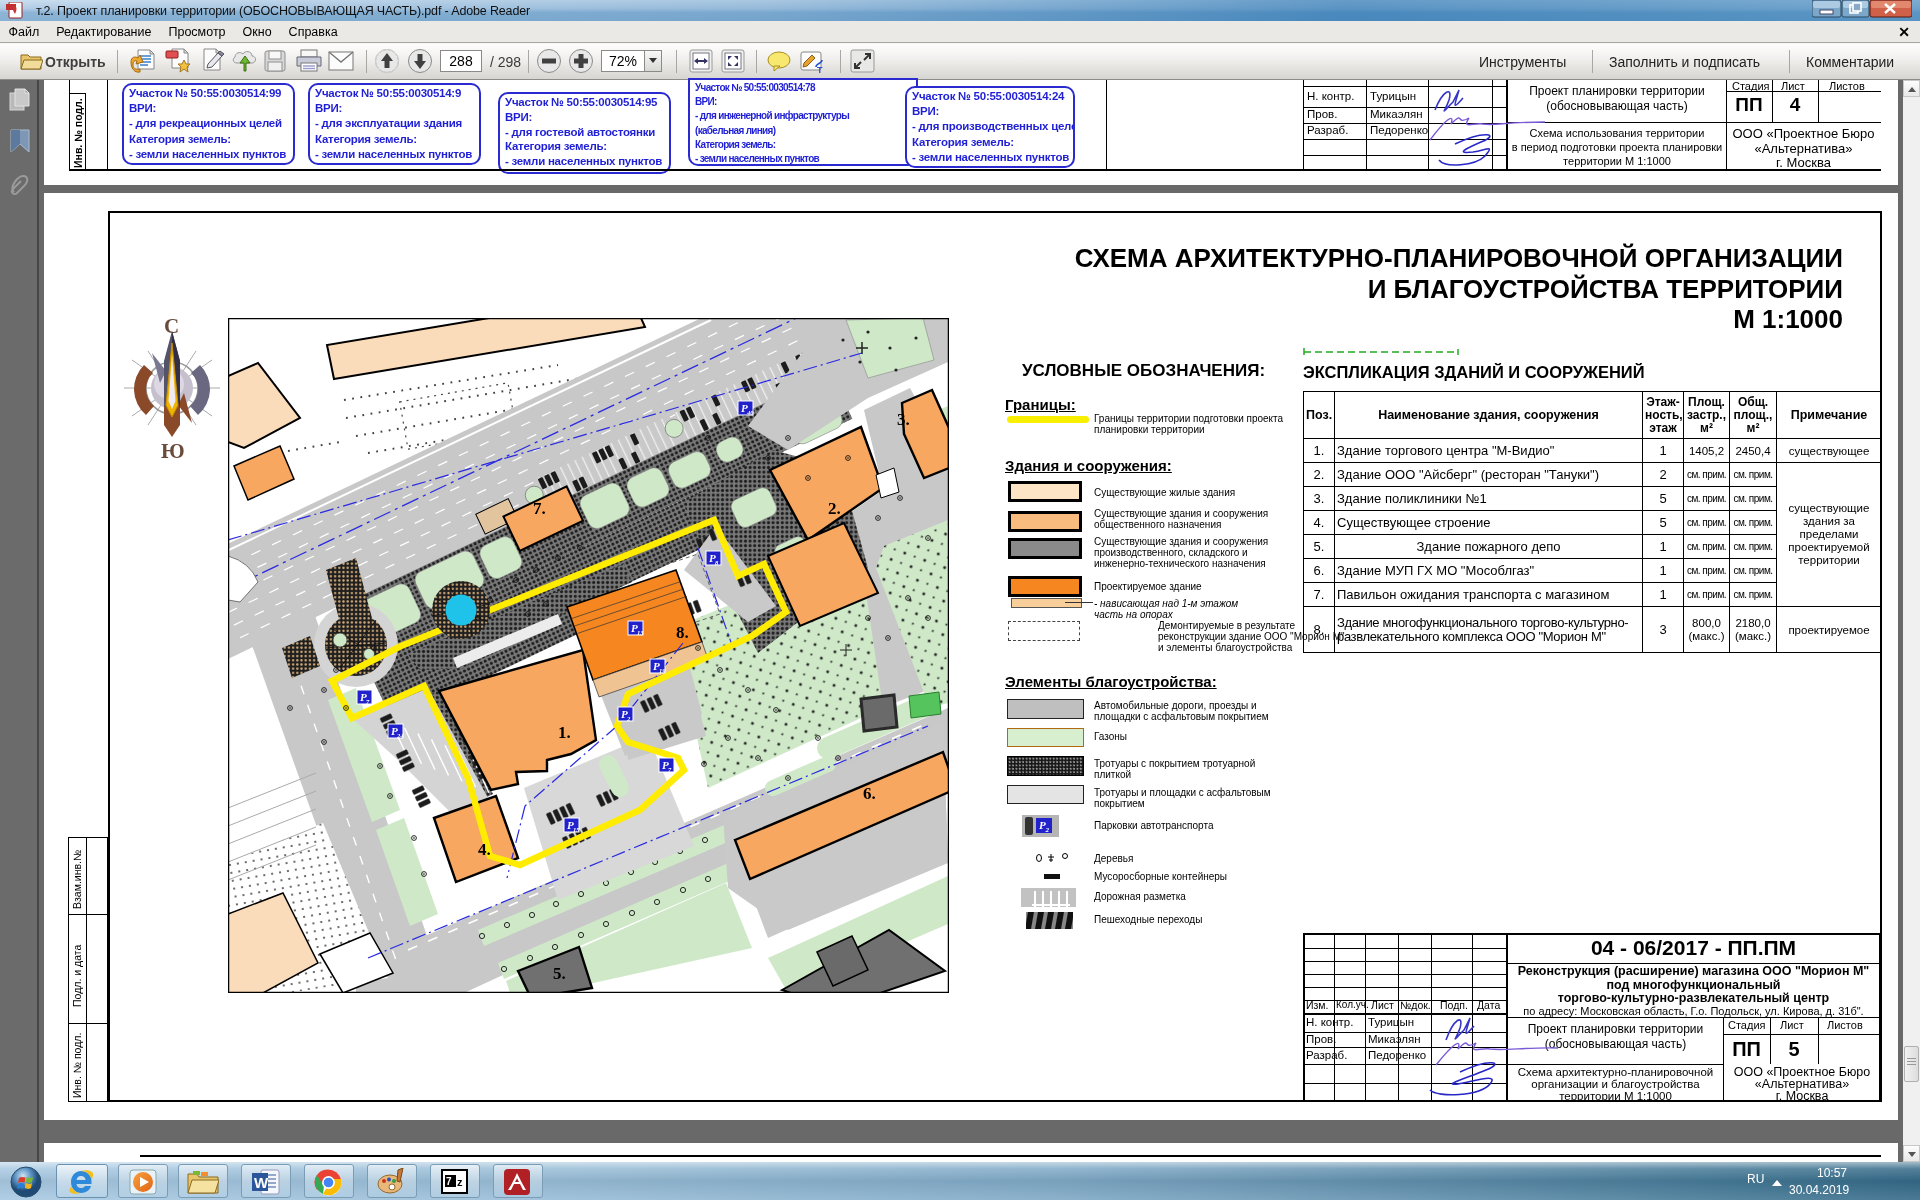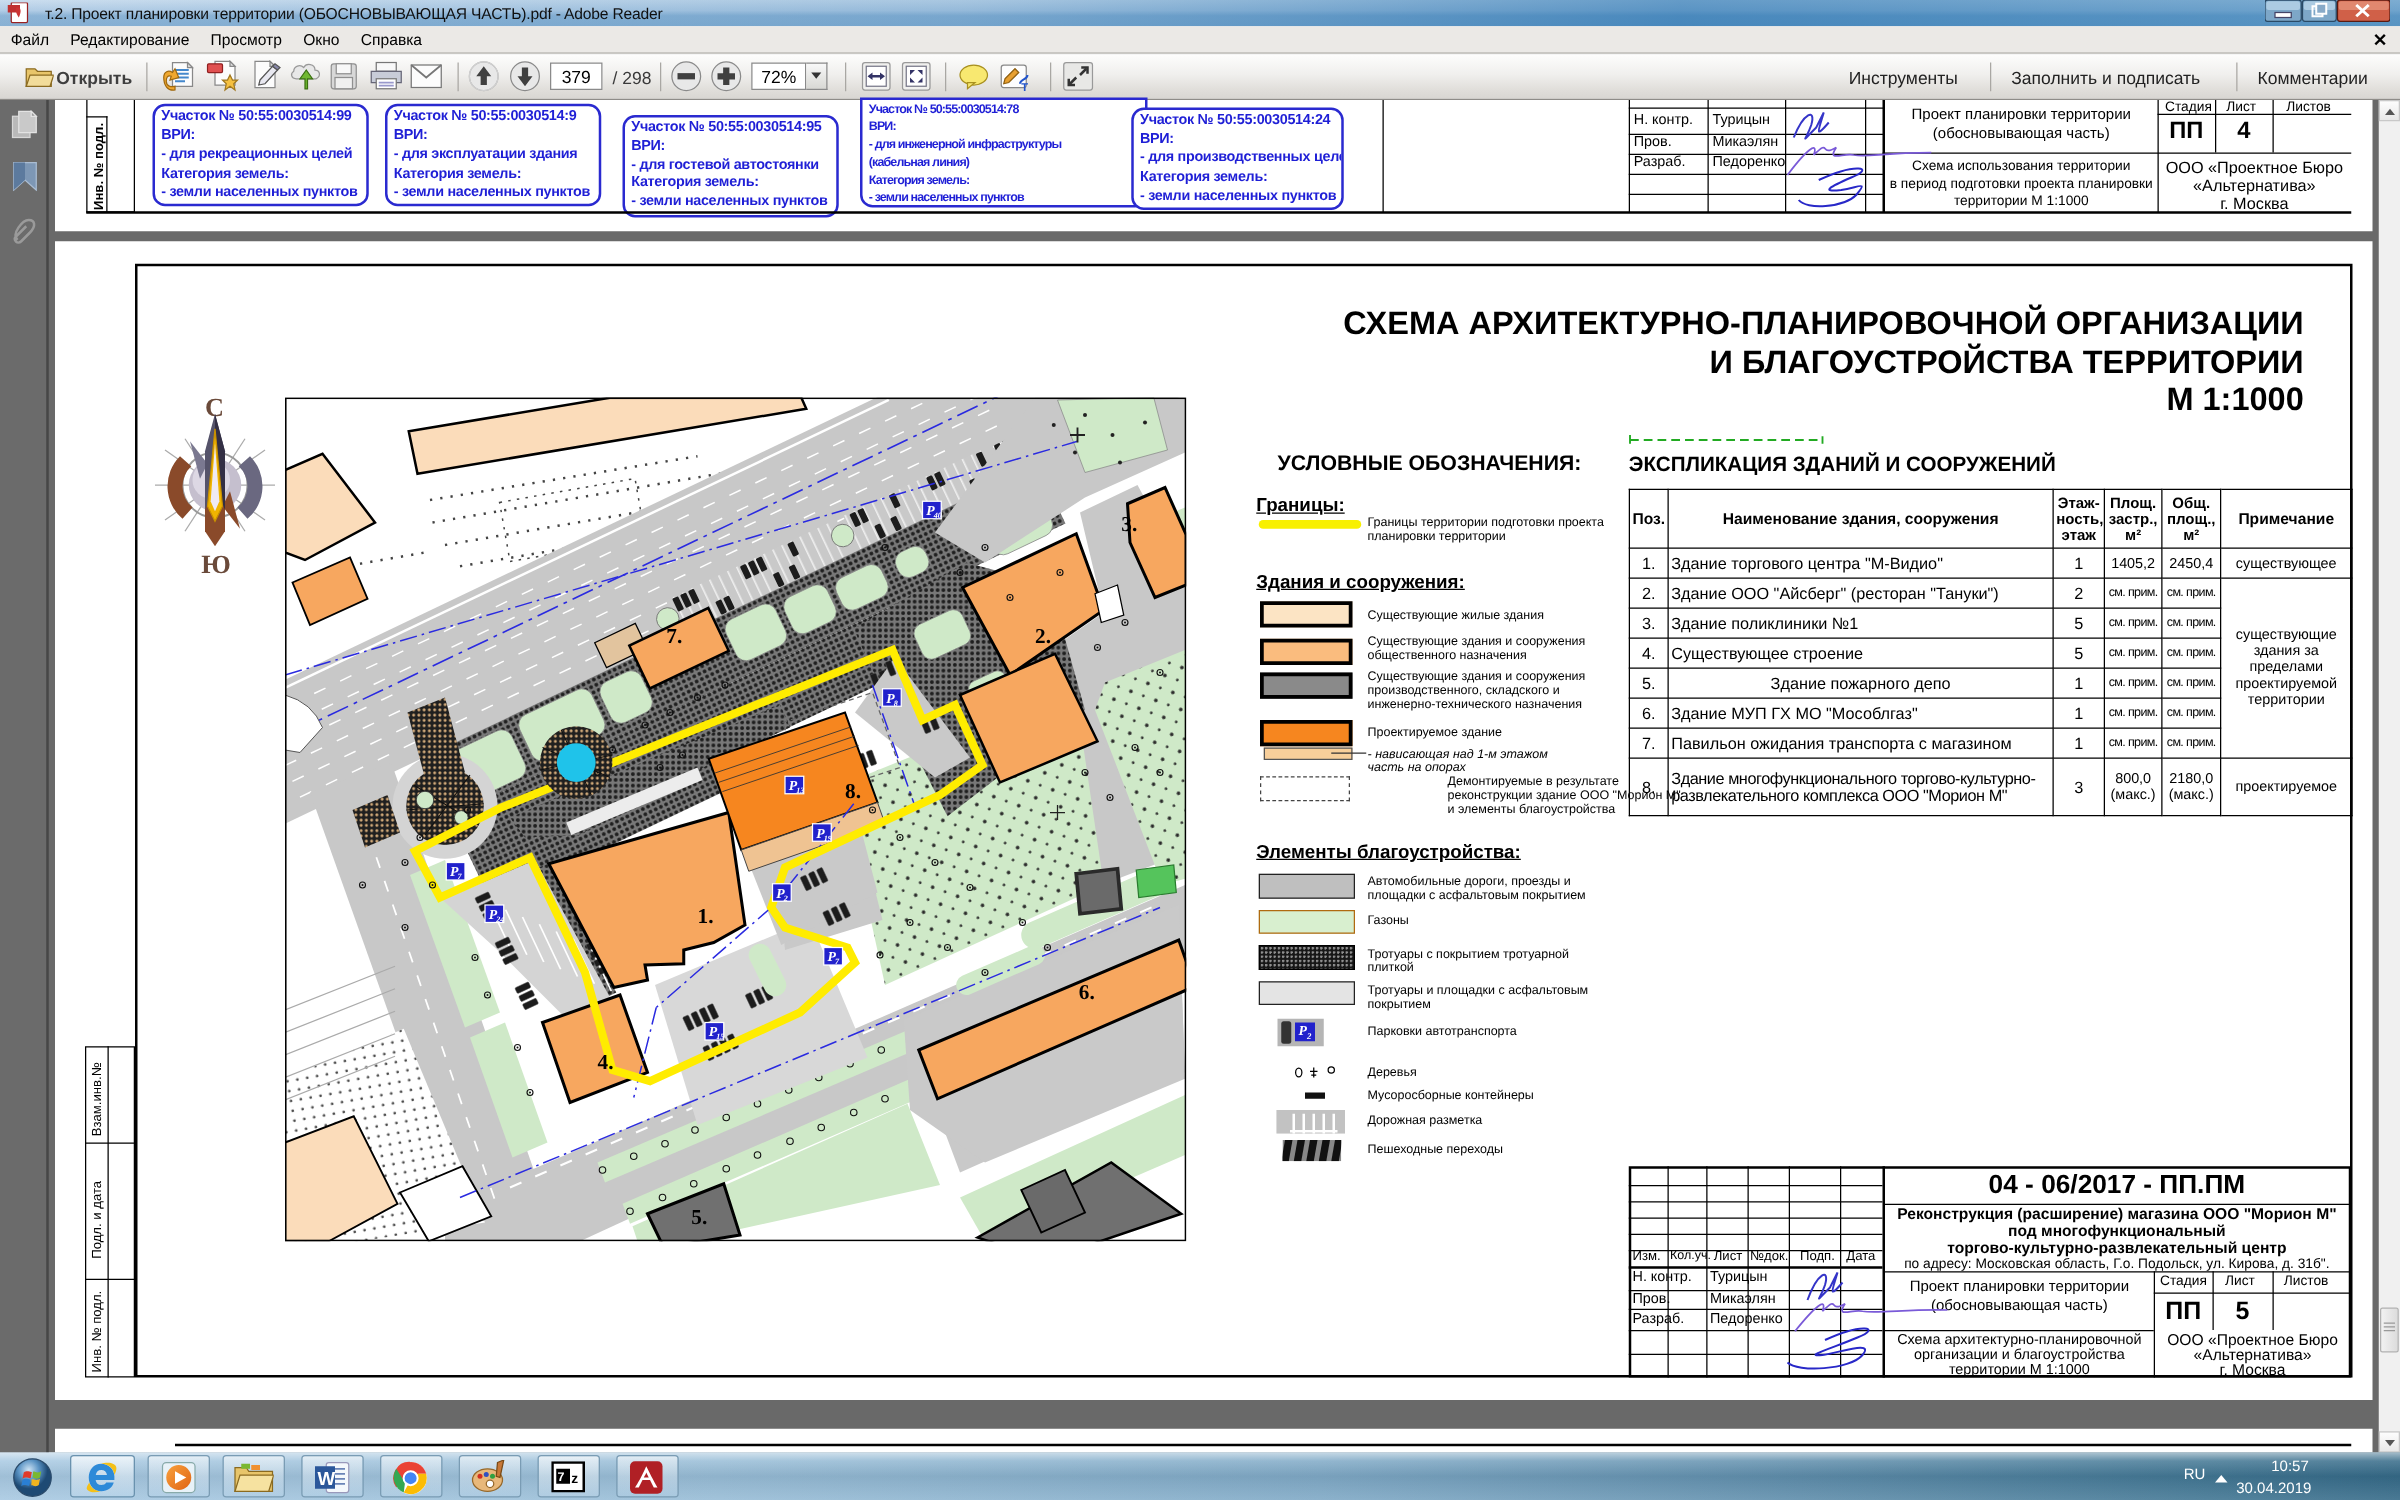--- a/index.html
+++ b/index.html
@@ -123,21 +123,21 @@
  <div class="tsep" style="left:366px"></div>
  <svg class="abs" style="left:374px;top:48px" width="26" height="26" viewBox="0 0 26 26">
   <circle cx="13" cy="13" r="11.5" fill="#e8e8e8" stroke="#8a8a8a"></circle>
       <circle cx="13" cy="13" r="11.5" fill="none" stroke="#fff" stroke-width="1" opacity="0.6"></circle>
   <path d="M13 5 L19 13 L15.5 13 L15.5 20 L10.5 20 L10.5 13 L7 13 Z" fill="#404040"></path>
  </svg>
  <svg class="abs" style="left:407px;top:48px" width="26" height="26" viewBox="0 0 26 26">
   <circle cx="13" cy="13" r="11.5" fill="#e8e8e8" stroke="#8a8a8a"></circle>
   <path d="M13 21 L7 13 L10.5 13 L10.5 6 L15.5 6 L15.5 13 L19 13 Z" fill="#404040"></path>
  </svg>
- <div class="abs" style="left:440px;top:50px;width:42px;height:22px;background:#fff;border:1px solid #8a8a8a;font-size:14px;text-align:center;line-height:21px">379</div>
+ <div class="abs" style="left:440px;top:50px;width:42px;height:22px;background:#fff;border:1px solid #8a8a8a;font-size:14px;text-align:center;line-height:21px">288</div>
  <div class="tbtxt" style="left:490px">/ 298</div>
  <div class="tsep" style="left:528px"></div>
  <svg class="abs" style="left:536px;top:48px" width="26" height="26" viewBox="0 0 26 26">
   <circle cx="13" cy="13" r="11.5" fill="#e8e8e8" stroke="#8a8a8a"></circle>
   <rect x="6" y="10.5" width="14" height="5" fill="#404040"></rect>
  </svg>
  <svg class="abs" style="left:568px;top:48px" width="26" height="26" viewBox="0 0 26 26">
   <circle cx="13" cy="13" r="11.5" fill="#e8e8e8" stroke="#8a8a8a"></circle>
   <path d="M10.5 6 L15.5 6 L15.5 10.5 L20 10.5 L20 15.5 L15.5 15.5 L15.5 20 L10.5 20 L10.5 15.5 L6 15.5 L6 10.5 L10.5 10.5 Z" fill="#404040"></path>
  </svg>

